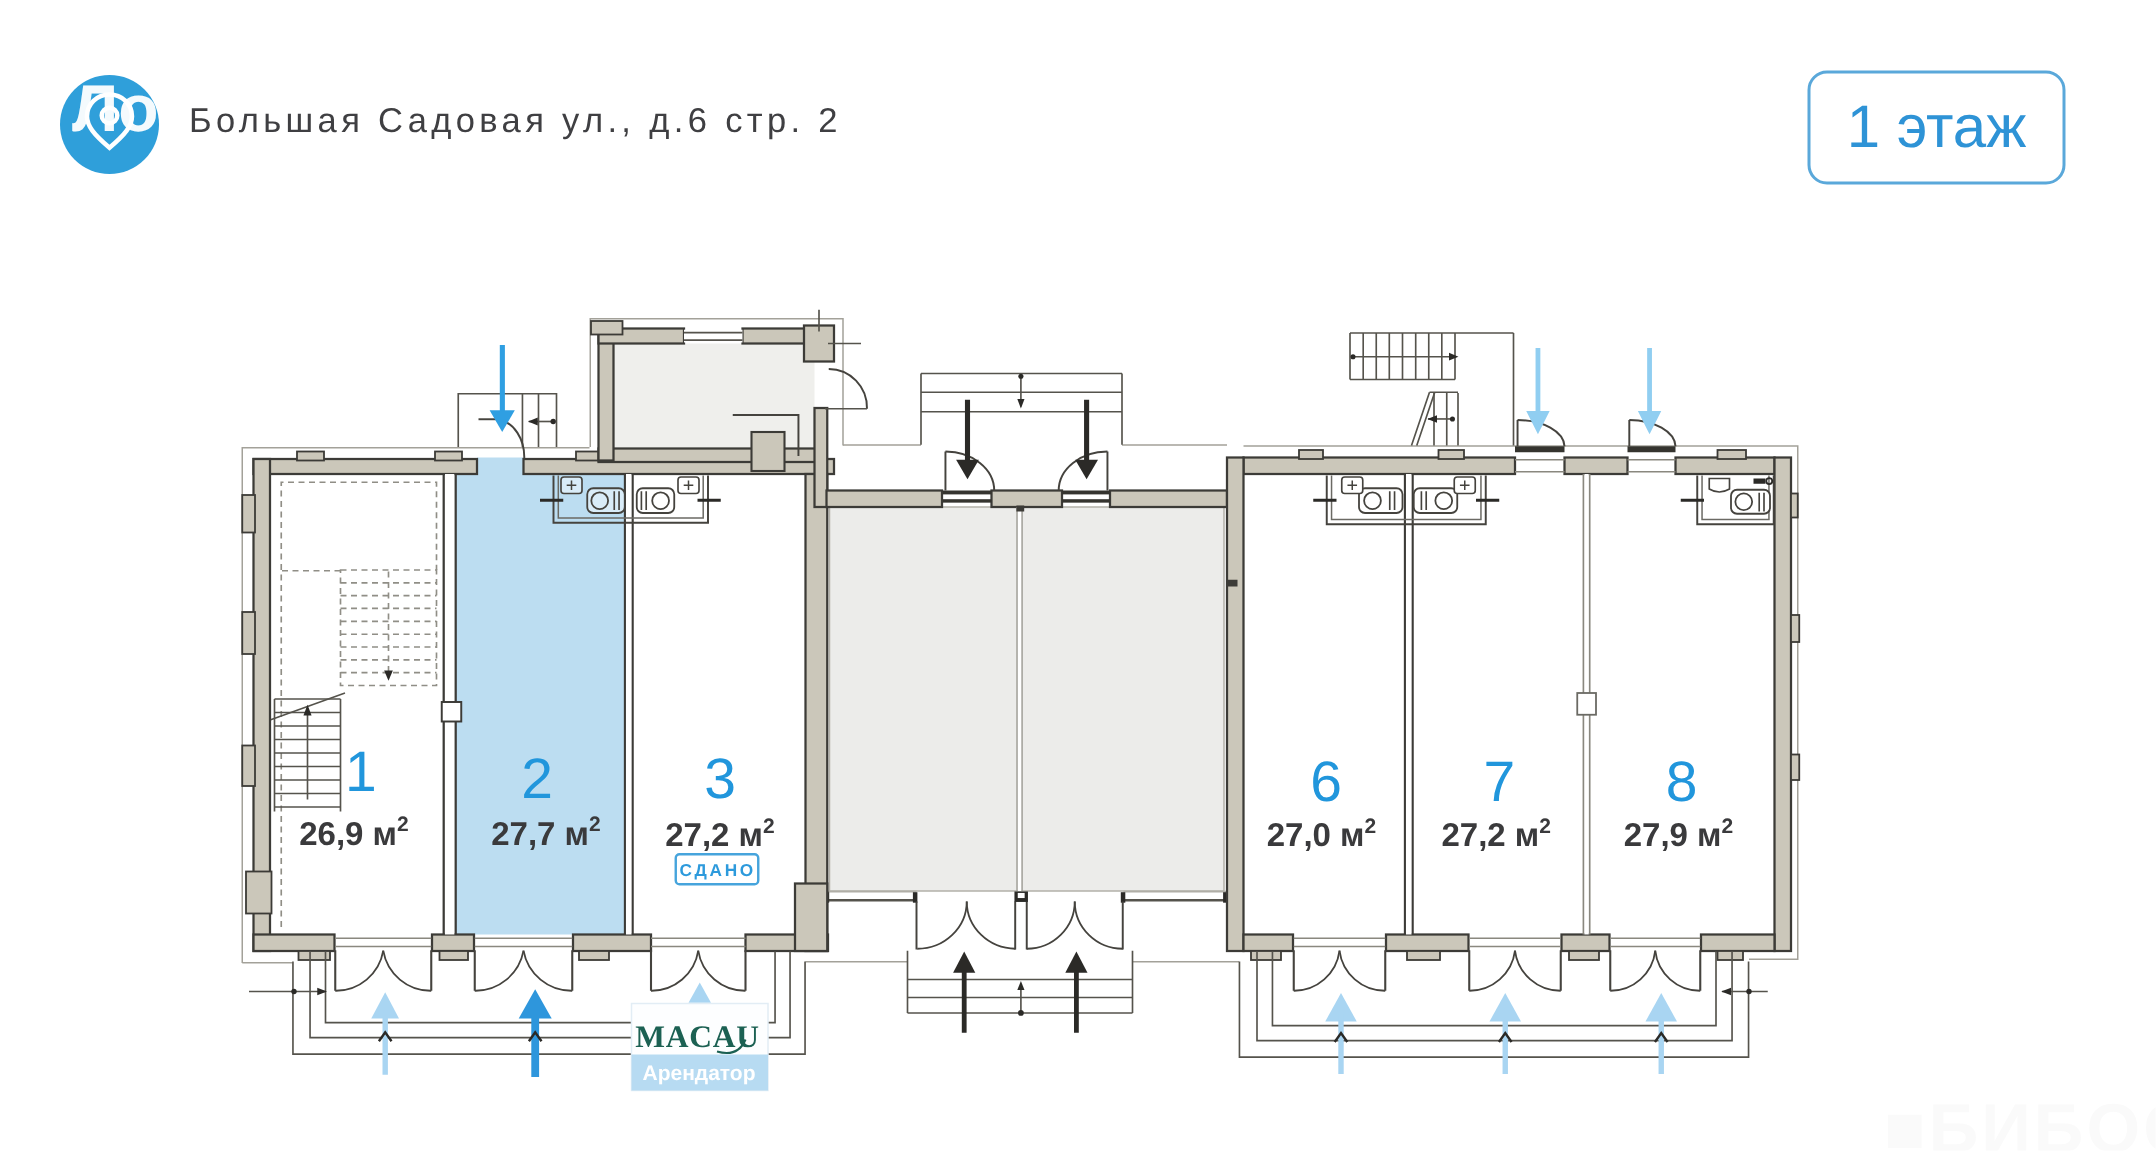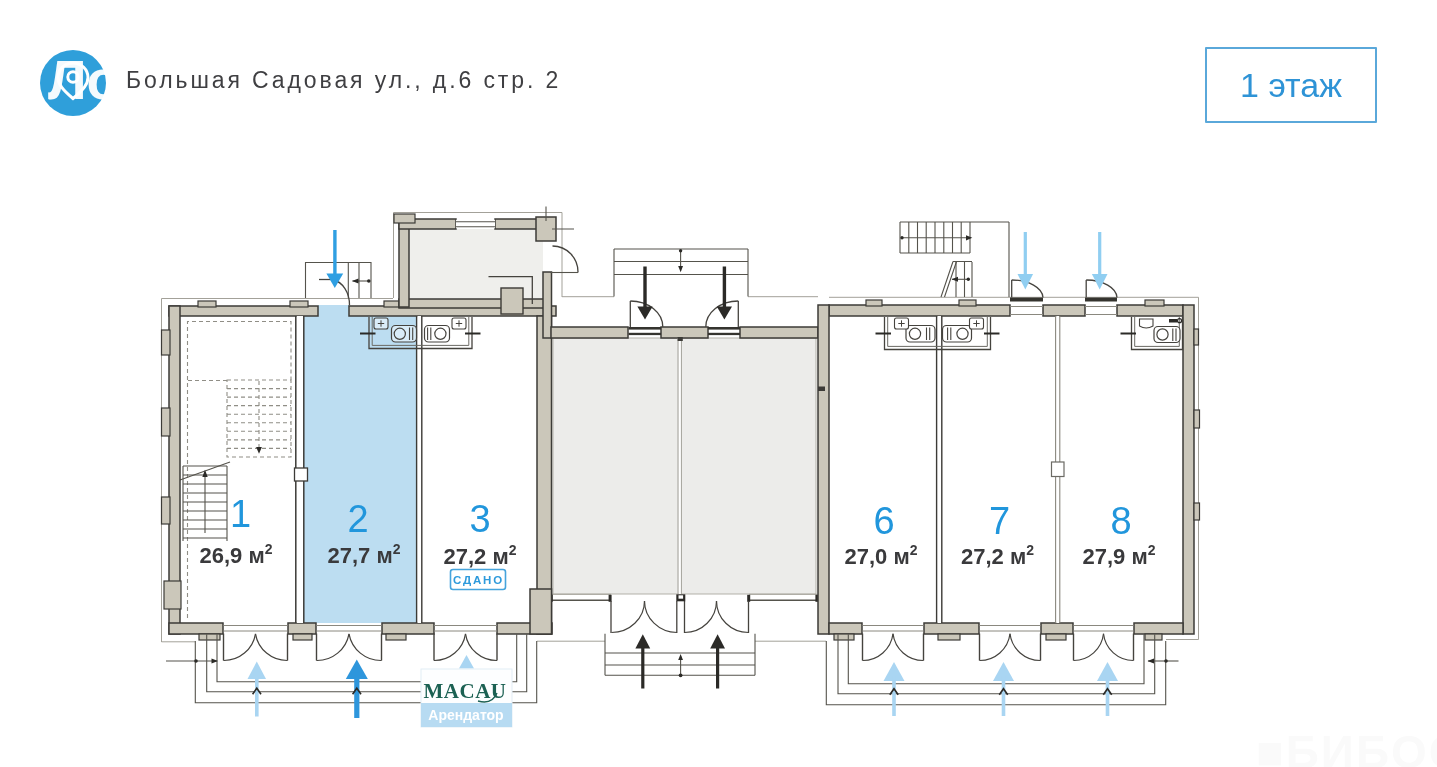--- a/index.html
+++ b/index.html
@@ -4,21 +4,21 @@
 <title>План</title>
 <style>
   html,body{margin:0;padding:0;background:#ffffff;width:1437px;height:767px;overflow:hidden;
     font-family:"Liberation Sans", sans-serif;}
   .wrap{position:relative;width:1437px;height:767px;}
   .logo{position:absolute;left:40px;top:50px;width:66px;height:66px;border-radius:50%;
     background:#2f9fda;}
   .title{position:absolute;left:126px;top:67px;font-size:23px;color:#3f3f42;letter-spacing:2.9px;}
   .ghost{position:absolute;color:rgba(255,255,255,0.95);font-weight:bold;z-index:5;}
   .btn{position:absolute;left:1205px;top:47px;width:172px;height:76px;box-sizing:border-box;
-    border:2px solid #5aa8da;border-radius:1px;background:#fff;color:#2e93d6;font-size:34px;
+    border:2px solid #5aa8da;border-radius:13px;background:#fff;color:#2e93d6;font-size:40px;
     display:flex;align-items:center;justify-content:center;}
   .wm{position:absolute;left:1256px;top:725px;font-size:46px;font-weight:bold;color:#fafafa;letter-spacing:2px;}
   svg text{font-family:"Liberation Sans", sans-serif;}
   .num{fill:#2196dc;font-size:38px;}
   .area{fill:#3a3a3c;font-size:22px;font-weight:bold;}
 </style>
 </head>
 <body>
 <div class="wrap">
 <svg width="1437" height="767" viewBox="0 0 1437 767" style="position:absolute;left:0;top:0">
@@ -333,16 +333,16 @@
 <path d="M999.3 694.7 L1003.5 688.7 L1007.7 694.7" stroke="#2b2a27" stroke-width="1.6" fill="none"></path>
 <path d="M1103.3 694.7 L1107.5 688.7 L1111.7 694.7" stroke="#2b2a27" stroke-width="1.6" fill="none"></path>
       </g>
     </svg>
   <div class="logo"></div>
   <svg width="66" height="66" viewBox="0 0 66 66" style="position:absolute;left:40px;top:50px">
     <path d="M33 13 C24.5 13 18 19.5 18 27.5 C18 34 22.5 39.5 33 48.5 C43.5 39.5 48 34 48 27.5 C48 19.5 41.5 13 33 13 Z" fill="none" stroke="#ffffff" stroke-width="3"></path>
     <circle cx="33" cy="27" r="5.2" fill="none" stroke="#ffffff" stroke-width="3"></circle>
   </svg>
   <div class="title">Большая Садовая ул., д.6 стр. 2</div>
-  <div class="ghost" style="left:48px;top:48px;font-size:55px;">Ло</div>
+  <div class="ghost" style="left:48px;top:48px;font-size:44px;">Ло</div>
   <div class="btn">1 этаж</div>
   <div class="wm">■БИБОСС</div>
 </div>
 
 </body></html>

